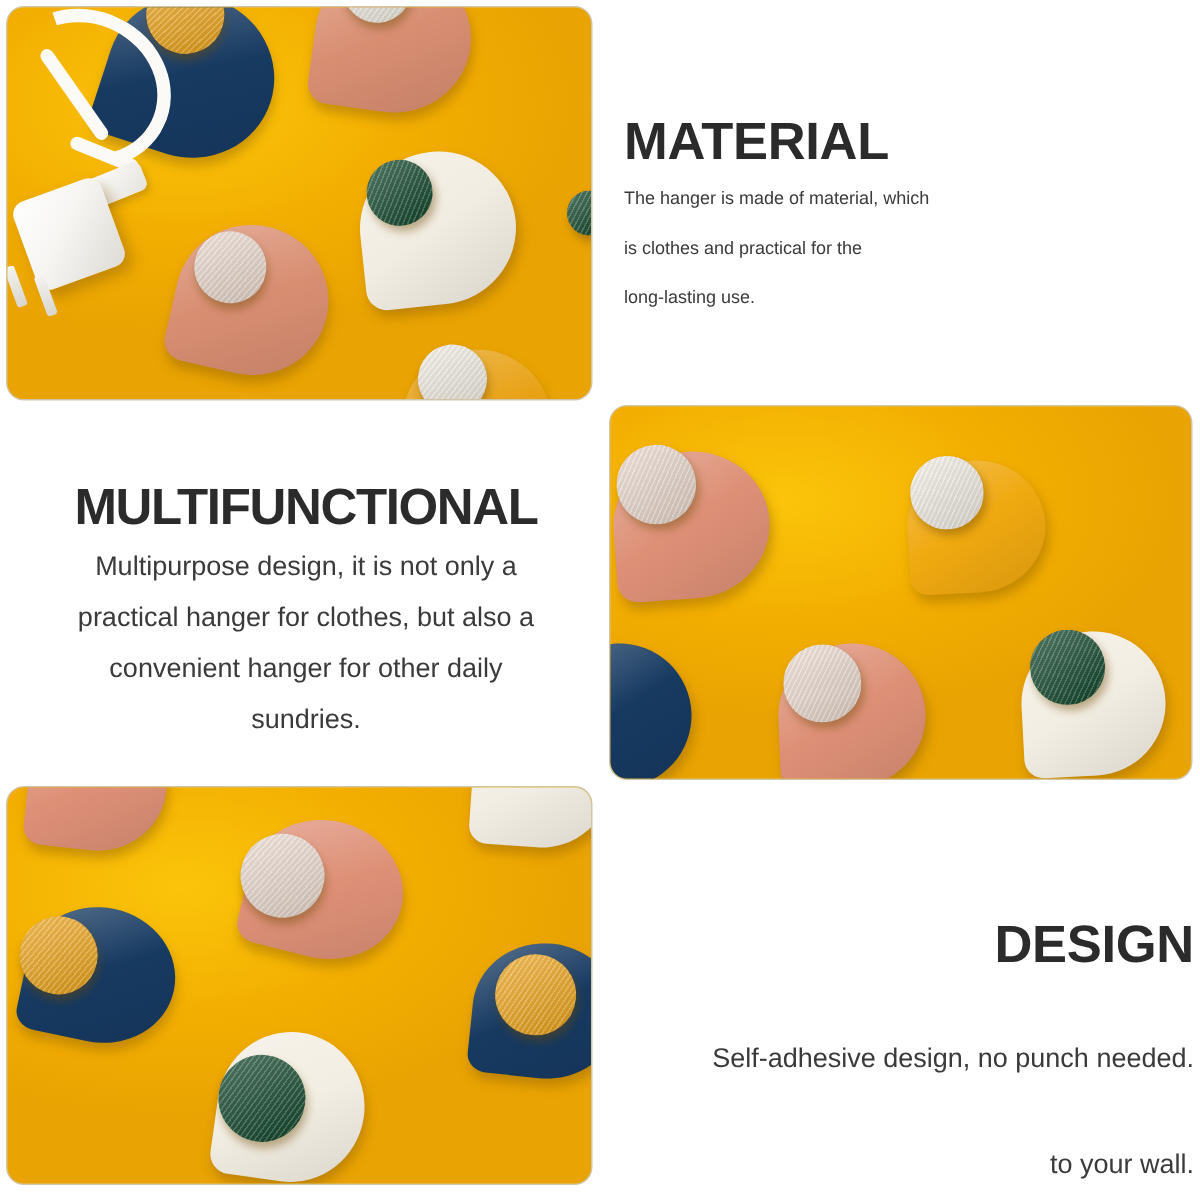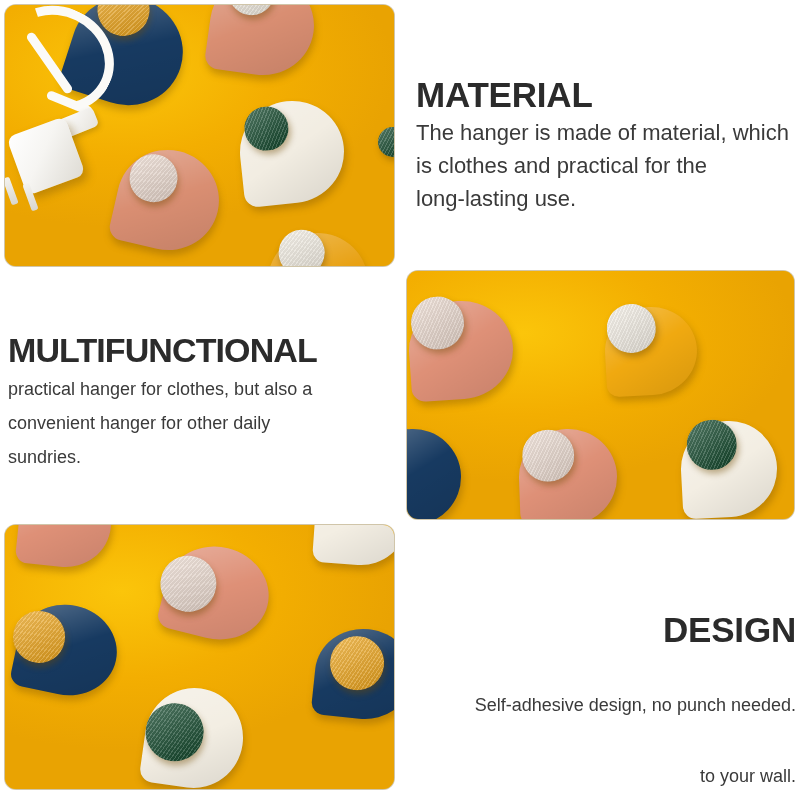--- a/index.html
+++ b/index.html
@@ -113,23 +113,23 @@
     letter-spacing: -0.2px;
     white-space: nowrap;
   }
   .body-line {
     color: #3a3a3a;
     font-weight: 400;
   }
 
   #block-material      { left: 416px; top: 74px;  width: 376px; }
   #block-material .heading   { font-size: 35px; line-height: 42px; }
-  #block-material .body-line { font-size: 22px; line-height: 33px; }
-
-  #block-multifunctional { left: 8px;  top: 328px; width: 392px; }
+  #block-material .body-line { font-size: 12px; line-height: 33px; }
+
+  #block-multifunctional { left: 8px;  top: 316px; width: 392px; text-align: center; }
   #block-multifunctional .heading   { font-size: 34px; line-height: 44px; letter-spacing: -0.9px; }
   #block-multifunctional .body-line { font-size: 18px; line-height: 34px; }
 
   #block-design        { left: 416px; top: 608px; width: 380px; text-align: right; }
   #block-design .heading   { font-size: 35px; line-height: 43px; }
   #block-design .body-line { font-size: 18px; line-height: 33px; margin-top: 38px; }
 </style>
 </head>
 <body>
 
@@ -240,20 +240,21 @@
 
   <div class="text-block" id="block-material">
     <div class="heading">MATERIAL</div>
     <div class="body-line">The hanger is made of material, which</div>
     <div class="body-line">is clothes and practical for the</div>
     <div class="body-line">long-lasting use.</div>
   </div>
 
   <div class="text-block" id="block-multifunctional">
     <div class="heading">MULTIFUNCTIONAL</div>
+    <div class="body-line">Multipurpose design, it is not only a</div>
     <div class="body-line">practical hanger for clothes, but also a</div>
     <div class="body-line">convenient hanger for other daily</div>
     <div class="body-line">sundries.</div>
   </div>
 
   <div class="text-block" id="block-design">
     <div class="heading">DESIGN</div>
     <div class="body-line">Self-adhesive design, no punch needed.</div>
     <div class="body-line">to your wall.</div>
   </div>

